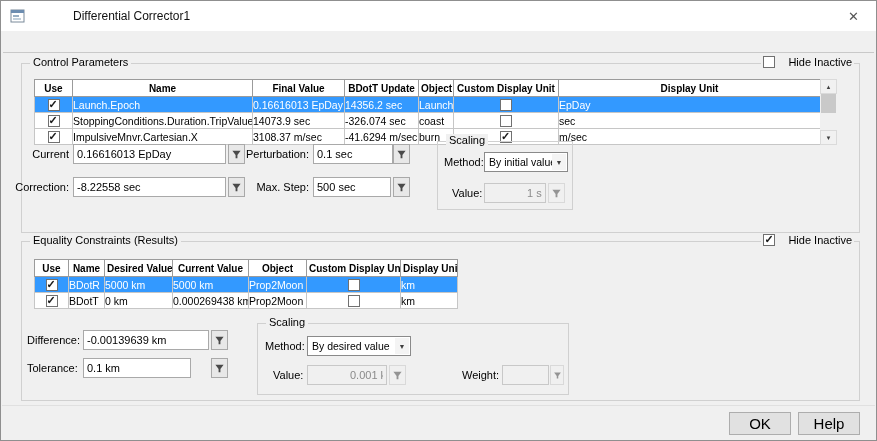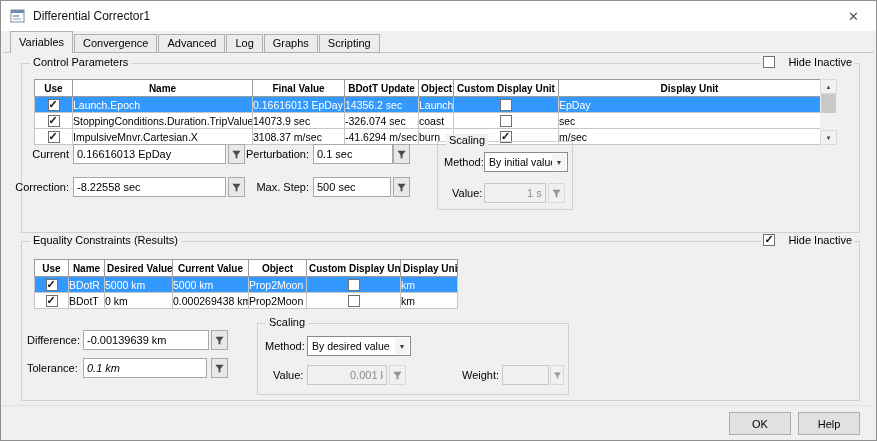--- a/index.html
+++ b/index.html
@@ -1,20 +1,20 @@
 <!DOCTYPE html>
 <html><head>
 <meta charset="utf-8">
 <style>
   html,body{margin:0;padding:0;background:#d6d6d6;}
   .window{position:relative;width:877px;height:441px;box-sizing:border-box;border:1px solid #8f8f8f;
           background:#f0f0f0;font-family:"Liberation Sans",sans-serif;font-size:11px;color:#000;overflow:hidden;}
 
   
-  .titlebar{position:absolute;top:0;left:0;right:0;height:30px;background:#ffffff;display:flex;align-items:center;}
+  .titlebar{position:absolute;top:0;left:0;right:0;height:30px;background:#ffffff;display:flex;align-items:center;gap:40px;}
   .app-icon{margin-left:9px;width:16px;height:16px;display:inline-block;}
   .win-title{margin-left:7px;font-size:12px;color:#111;}
   .close-btn{position:absolute;right:0;top:0;width:45px;height:30px;display:flex;align-items:center;justify-content:center;
              color:#555;font-size:13px;cursor:default;}
 
   
   .tabbar{position:absolute;top:30px;left:9px;height:22px;display:flex;align-items:flex-end;z-index:2;}
   .tab{box-sizing:border-box;height:19px;line-height:17px;padding:0 8px;background:#ececec;border:1px solid #b0b0b0;margin-right:1px;}
   .tab.active{height:22px;line-height:20px;background:#f0f0f0;border-bottom:none;}
   .tabline{position:absolute;top:51px;left:2px;right:2px;border-top:1px solid #c9c9c9;z-index:1;}
@@ -53,21 +53,21 @@
            display:flex;align-items:center;justify-content:center;padding:0;}
   .unitbtn.dis{background:#f0f0f0;border-color:#c8c8c8;opacity:.55;}
   .combo{position:absolute;height:20px;box-sizing:border-box;border:1px solid #8a8a8a;background:#fff;
          font-size:10.5px;display:flex;align-items:center;padding:0 16px 0 4px;white-space:nowrap;overflow:hidden;}
   .combo .arr{position:absolute;right:1px;top:1px;bottom:1px;width:14px;display:flex;align-items:center;justify-content:center;
               font-size:7px;color:#3f3f3f;background:#f4f4f4;}
 
   
   .footline{position:absolute;left:1px;right:1px;top:404px;border-top:1px solid #e0e0e0;}
   .pbtn{position:absolute;width:62px;height:23px;box-sizing:border-box;background:#e1e1e1;border:1px solid #adadad;
-        font-family:"Liberation Sans",sans-serif;font-size:11px;padding:0;}
+        font-family:"Liberation Sans",sans-serif;font-size:15px;padding:0;}
 </style>
 </head>
 <body>
 
 <div class="window">
 
   <div class="titlebar">
     <span class="app-icon">
       <svg width="16" height="16" viewBox="0 0 16 16">
           <rect x="1" y="2" width="13" height="12" fill="#ffffff" stroke="#7a8a9a"></rect>
@@ -75,28 +75,20 @@
           <rect x="3" y="7" width="6" height="2" fill="#9ab0c4"></rect>
           <rect x="3" y="10" width="8" height="2" fill="#c3d0db"></rect>
         </svg>
     </span>
     <span class="win-title">Differential Corrector1</span>
     <div class="close-btn">
       <span>✕</span>
     </div>
   </div>
 
-  <div class="tabbar">
-    <div class="tab active">Variables</div>
-    <div class="tab">Convergence</div>
-    <div class="tab">Advanced</div>
-    <div class="tab">Log</div>
-    <div class="tab">Graphs</div>
-    <div class="tab">Scripting</div>
-  </div>
   <div class="tabline"></div>
 
   <div class="group" style="left:20px;top:62px;width:837px;height:168px;">
     <span class="gtitle">Control Parameters</span>
     <label class="hidein">
       <span class="cb"></span>
       <span>Hide Inactive</span>
     </label>
   </div>
 
@@ -262,21 +254,21 @@
 
   <span class="lbl" style="left:26px;top:333px;">Difference:</span>
   <input class="tbx" style="left: 82px; top: 329px; width: 126px;" value="-0.00139639 km">
   <button class="unitbtn" style="left:210px;top:329px;">
     <svg width="11" height="11" viewBox="0 0 12 12">
         <path d="M1.5 2h9L7 6.5V10H5V6.5z" fill="#4a4a4a"></path>
       </svg>
   </button>
 
   <span class="lbl" style="left:26px;top:361px;">Tolerance:</span>
-  <input class="tbx" style="left: 82px; top: 357px; width: 124px; font-style: italic;" value="0.1 km">
+  <input class="tbx" style="left: 82px; top: 357px; width: 108px;" value="0.1 km">
   <button class="unitbtn" style="left:210px;top:357px;">
     <svg width="11" height="11" viewBox="0 0 12 12">
         <path d="M1.5 2h9L7 6.5V10H5V6.5z" fill="#4a4a4a"></path>
       </svg>
   </button>
 
   <div class="group" style="left:256px;top:322px;width:310px;height:70px;">
     <span class="gtitle">Scaling</span>
     <span class="lbl" style="left:7px;top:16px;">Method:</span>
     <div class="combo" style="left:49px;top:12px;width:104px;">

